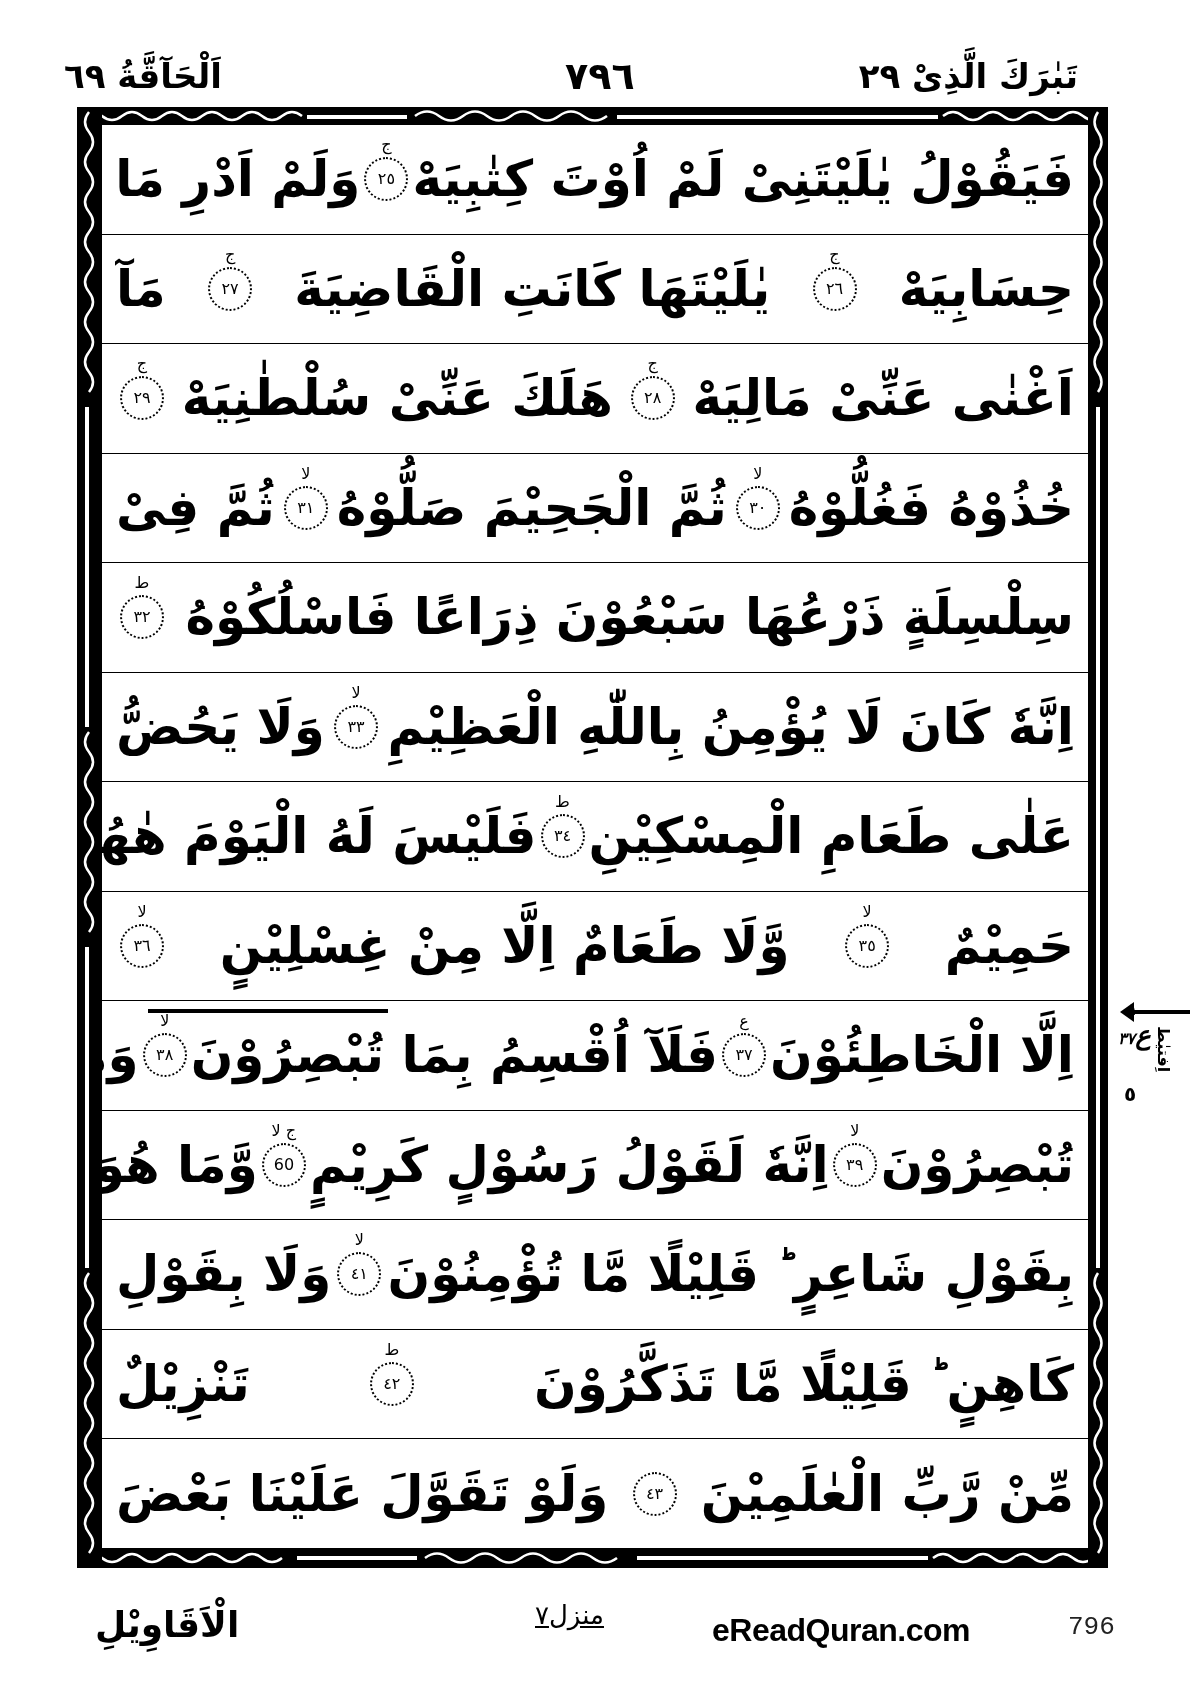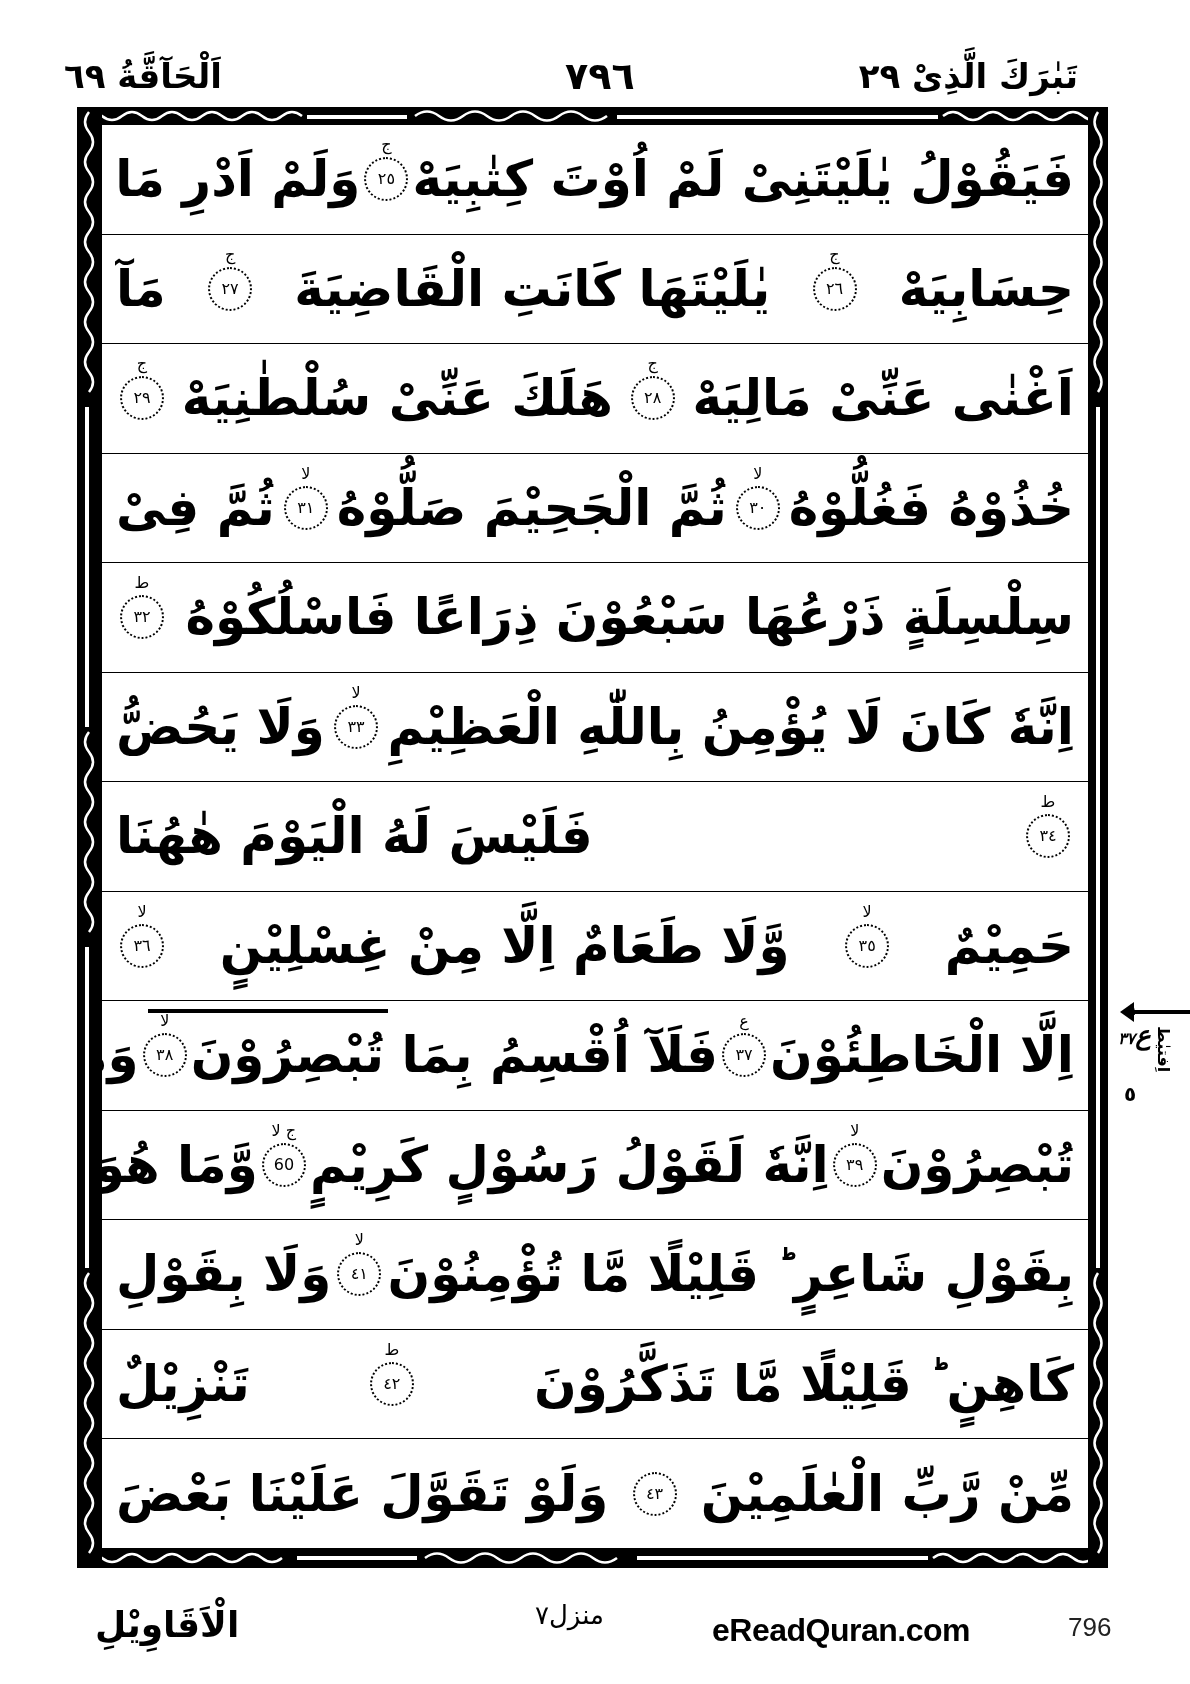--- a/index.html
+++ b/index.html
@@ -32,23 +32,23 @@
     .margin-note { position: absolute; left: 1118px; top: 1000px; width: 72px; height: 120px; font-size: 22px; font-weight: bold; direction: rtl; }
     .margin-note .arrow { position: absolute; right: 0; top: 10px; width: 60px; height: 4px; background: #000; }
     .margin-note .arrow::before { content: ""; position: absolute; left: -10px; top: -8px; border-right: 14px solid #000; border-top: 10px solid transparent; border-bottom: 10px solid transparent; }
     .margin-note .ain { position: absolute; left: 0; top: 20px; font-size: 26px; font-style: italic; }
     .margin-note .side { position: absolute; left: 36px; top: 26px; font-size: 16px; writing-mode: vertical-rl; }
     .margin-note .n1 { position: absolute; left: 10px; top: 0px; font-size: 16px; }
     .margin-note .n5 { position: absolute; left: 6px; top: 82px; font-size: 20px; }
 
     .footer { position: absolute; top: 1600px; left: 0; width: 1190px; height: 70px; }
     .ftr-left { position: absolute; left: 95px; top: 4px; font-size: 36px; font-weight: bold; direction: rtl; }
-    .ftr-center { position: absolute; left: 535px; top: 0; font-size: 26px; direction: rtl; }
+    .ftr-center { position: absolute; left: 535px; top: 0; font-size: 26px; direction: rtl; text-decoration: underline; }
     .ftr-site { position: absolute; left: 712px; top: 12px; font-family: "Liberation Sans", sans-serif; font-weight: bold; font-size: 32px; letter-spacing: -0.5px; }
-    .ftr-num { position: absolute; left: 1068px; top: 12px; font-family: Liberation Sans, sans-serif; font-size: 26px; color: #222; }
+    .ftr-num { position: absolute; left: 1068px; top: 12px; font-family: Liberation Mono, monospace; font-size: 26px; color: #222; }
   </style>
 </head>
 <body>
 
 <div class="header">
   <div class="hdr-left">اَلْحَآقَّةُ ٦٩</div>
   <div class="hdr-center">٧٩٦</div>
   <div class="hdr-right">تَبٰرَكَ الَّذِىْ ٢٩</div>
 </div>
 
@@ -172,20 +172,21 @@
   </div>
   <div class="line" style="top:547.5px;">
     <span class="seg">اِنَّهٗ كَانَ لَا يُؤْمِنُ بِاللّٰهِ الْعَظِيْمِ</span>
     <span class="ayah">
         <span class="waqf">لا</span>
         <span>٣٣</span>
       </span>
     <span class="seg">وَلَا يَحُضُّ</span>
   </div>
   <div class="line" style="top:657px;">
+    <span class="seg">عَلٰى طَعَامِ الْمِسْكِيْنِ</span>
     <span class="ayah">
         <span class="waqf">ط</span>
         <span>٣٤</span>
       </span>
     <span class="seg">فَلَيْسَ لَهُ الْيَوْمَ هٰهُنَا</span>
   </div>
   <div class="line" style="top:766.5px;">
     <span class="seg">حَمِيْمٌ</span>
     <span class="ayah">
         <span class="waqf">لا</span>

